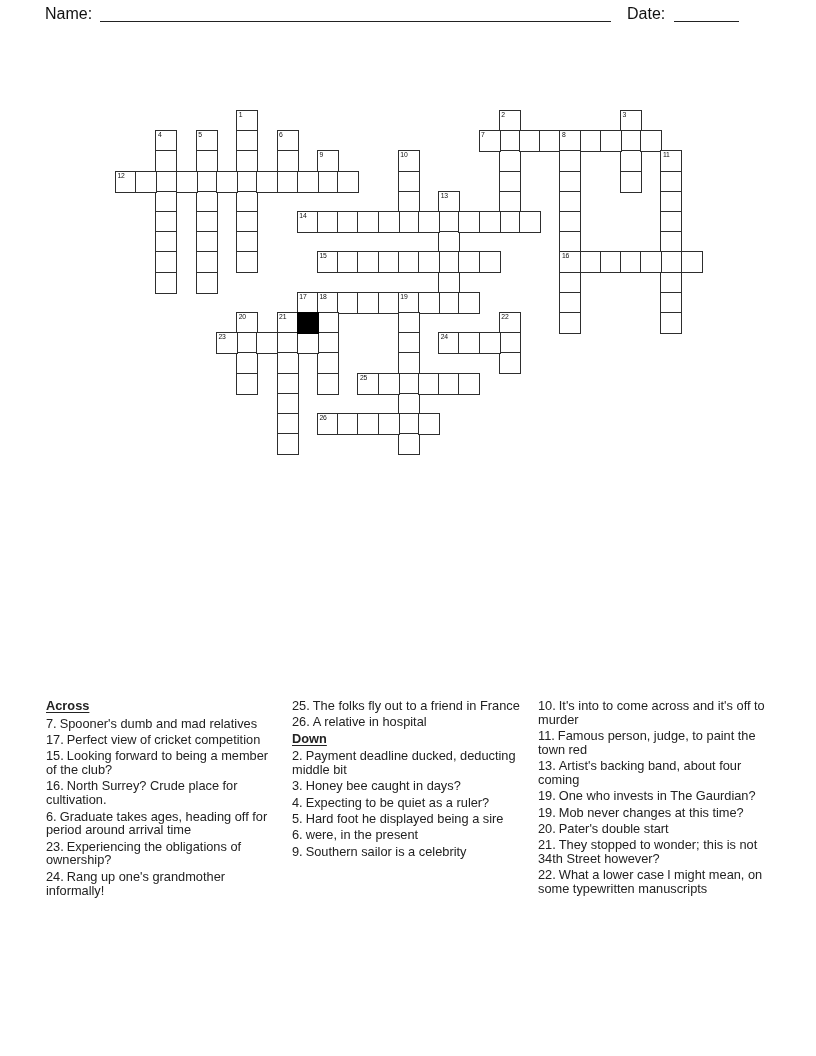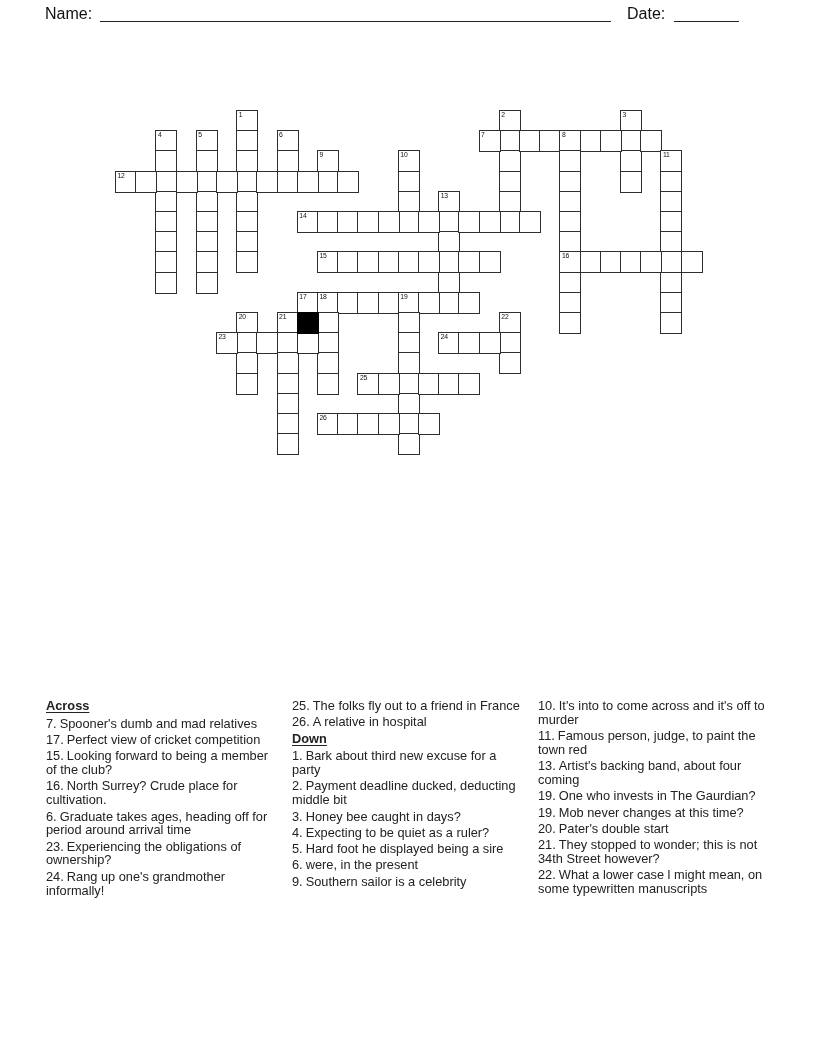--- a/index.html
+++ b/index.html
@@ -321,21 +321,20 @@
         <p class="clue"><b>15.</b><span>Looking forward to being a member of the club?</span></p>
         <p class="clue"><b>16.</b><span>North Surrey? Crude place for cultivation.</span></p>
         <p class="clue"><b>6.</b><span>Graduate takes ages, heading off for period around arrival time</span></p>
         <p class="clue"><b>23.</b><span>Experiencing the obligations of ownership?</span></p>
         <p class="clue"><b>24.</b><span>Rang up one's grandmother informally!</span></p>
       </div>
       <div class="clue-col">
         <p class="clue"><b>25.</b><span>The folks fly out to a friend in France</span></p>
         <p class="clue"><b>26.</b><span>A relative in hospital</span></p>
         <p class="clue-head">Down</p>
-        <p class="clue"><b>1.</b><span>Bark about third new excuse for a party</span></p>
         <p class="clue"><b>2.</b><span>Payment deadline ducked, deducting middle bit</span></p>
         <p class="clue"><b>3.</b><span>Honey bee caught in days?</span></p>
         <p class="clue"><b>4.</b><span>Expecting to be quiet as a ruler?</span></p>
         <p class="clue"><b>5.</b><span>Hard foot he displayed being a sire</span></p>
         <p class="clue"><b>6.</b><span>were, in the present</span></p>
         <p class="clue"><b>9.</b><span>Southern sailor is a celebrity</span></p>
       </div>
       <div class="clue-col">
         <p class="clue"><b>10.</b><span>It's into to come across and it's off to murder</span></p>
         <p class="clue"><b>11.</b><span>Famous person, judge, to paint the town red</span></p>

